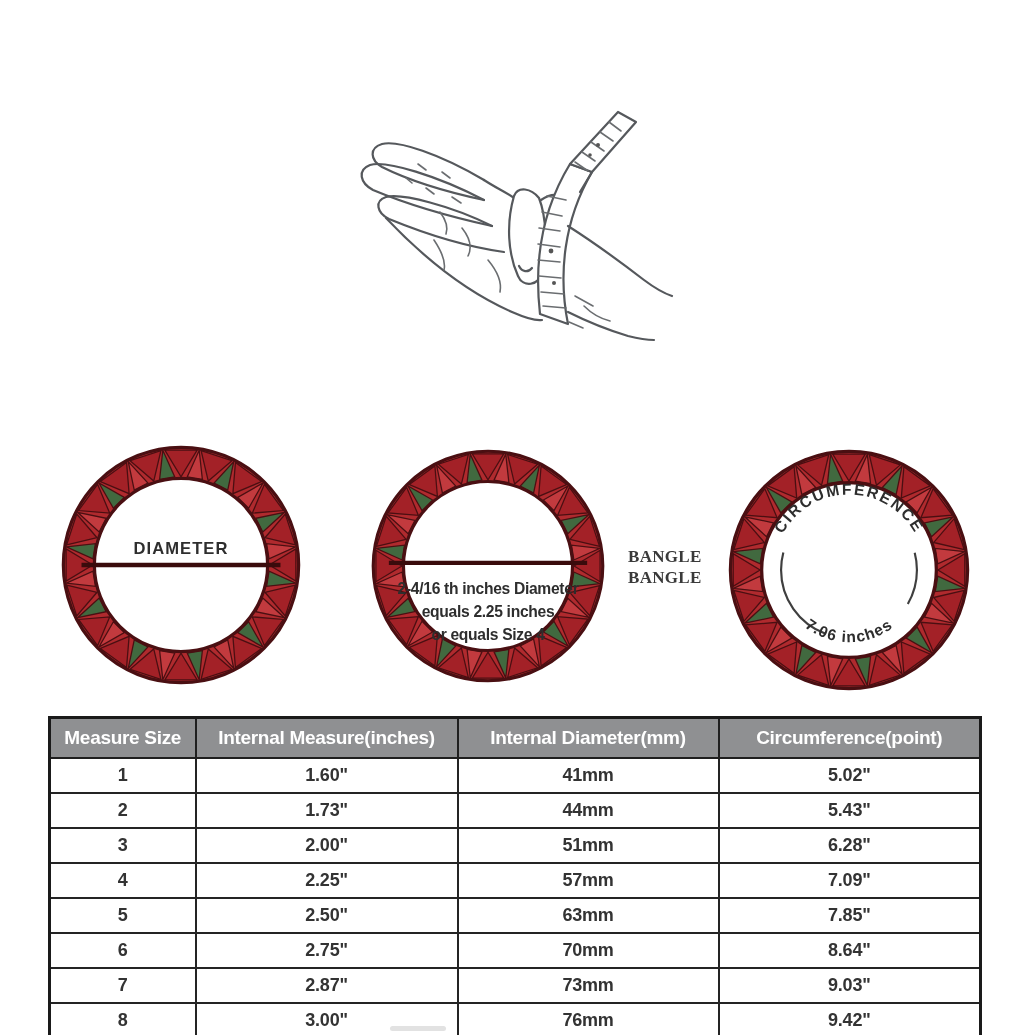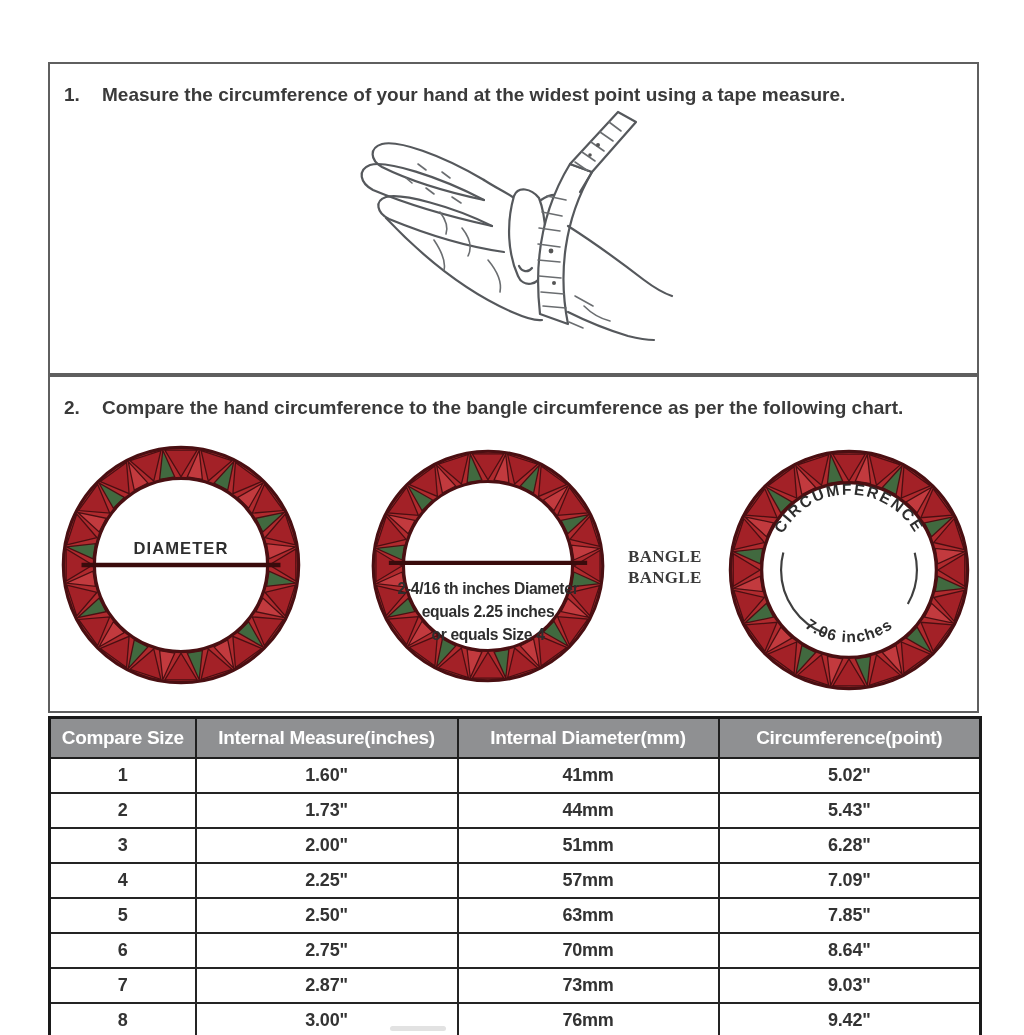--- a/index.html
+++ b/index.html
@@ -29,25 +29,20 @@
   .hand-stroke{fill:none;stroke:#55585c;stroke-width:2.2;stroke-linecap:round;stroke-linejoin:round;}
   .hand-fill{fill:#ffffff;stroke:#55585c;stroke-width:2.2;stroke-linejoin:round;}
   .tick{fill:none;stroke:#6a6d70;stroke-width:1.6;stroke-linecap:round;}
 </style>
 </head>
 <body>
 
 <div id="page">
 
 
-  <div class="stepbox" id="box1">
-    <div class="stepline">
-      <span class="stepnum">1.</span><span>Measure the circumference of your hand at the widest point using a tape measure.</span>
-    </div>
-  </div>
 
   <svg class="handsvg" width="430" height="270" viewBox="0 0 430 270">
 
     <path class="hand-stroke" d="M162,80 C118,54 76,40 60,44 C47,48 48,60 60,67 C94,84 134,94 162,100"></path>
     <path class="hand-stroke" d="M162,100 C116,76 64,60 48,65 C35,70 38,83 51,90 C94,108 138,119 170,126"></path>
     <path class="hand-stroke" d="M170,126 C130,106 80,93 64,97 C52,101 55,113 67,119 C106,135 146,147 182,152"></path>
 
     <path class="hand-stroke" d="M64,118 C100,156 140,190 190,212 C206,219 214,221 220,220"></path>
 
     <path class="hand-stroke" d="M162,80 C174,88 184,92 192,98"></path>
@@ -88,25 +83,20 @@
     <circle cx="276" cy="45" r="2" fill="#555"></circle>
       <circle cx="268" cy="55" r="1.8" fill="#555"></circle>
 
     <path class="hand-stroke" d="M246,126 C268,140 296,160 322,180 C334,189 344,194 350,196"></path>
     <path class="hand-stroke" d="M246,212 C266,222 286,230 306,236 C318,239 326,240 332,240"></path>
     <path class="tick" d="M253,196 l18,10"></path>
     <path class="tick" d="M262,206 C270,214 280,219 288,221"></path>
     <path class="tick" d="M247,222 l14,6"></path>
   </svg>
 
-  <div class="stepbox" id="box2">
-    <div class="stepline">
-      <span class="stepnum">2.</span><span>Compare the hand circumference to the bangle circumference as per the following chart.</span>
-    </div>
-  </div>
 
   <svg class="bangle" style="left:58px;top:442px;" width="246" height="246" viewBox="0 0 230 230">
     <circle class="band" cx="115" cy="115" r="95.5" fill="none" stroke-width="28" stroke="#b02a2e"></circle>
     <g class="bangle-pattern">
         <polygon points="99.9,7.6 130.1,7.6 115.0,32.5" fill="#a32127" stroke="#4a0f12" stroke-width="1.2"></polygon>
         <polygon points="120.8,32.7 135.0,35.0 132.0,7.8" fill="#c23a3e" stroke="#4a0f12" stroke-width="1.2"></polygon>
         <polygon points="133.8,8.1 162.6,17.5 140.5,36.5" fill="#a32127" stroke="#4a0f12" stroke-width="1.2"></polygon>
         <polygon points="145.9,38.5 158.7,45.0 164.3,18.3" fill="#41693f" stroke="#4a0f12" stroke-width="1.2"></polygon>
         <polygon points="165.9,19.2 190.4,37.0 163.5,48.3" fill="#a32127" stroke="#4a0f12" stroke-width="1.2"></polygon>
         <polygon points="168.0,51.8 178.2,62.0 191.7,38.3" fill="#c23a3e" stroke="#4a0f12" stroke-width="1.2"></polygon>
@@ -269,21 +259,21 @@
 
   <table class="size">
     <colgroup>
         <col style="width:146px">
         <col style="width:262px">
         <col style="width:261px">
         <col style="width:262px">
       </colgroup>
     <thead>
         <tr>
-          <th>Compare Size</th>
+          <th>Measure Size</th>
           <th>Internal Measure(inches)</th>
           <th>Internal Diameter(mm)</th>
           <th>Circumference(point)</th>
         </tr>
       </thead>
     <tbody>
         <tr>
           <td>1</td>
           <td>1.60"</td>
           <td>41mm</td>

